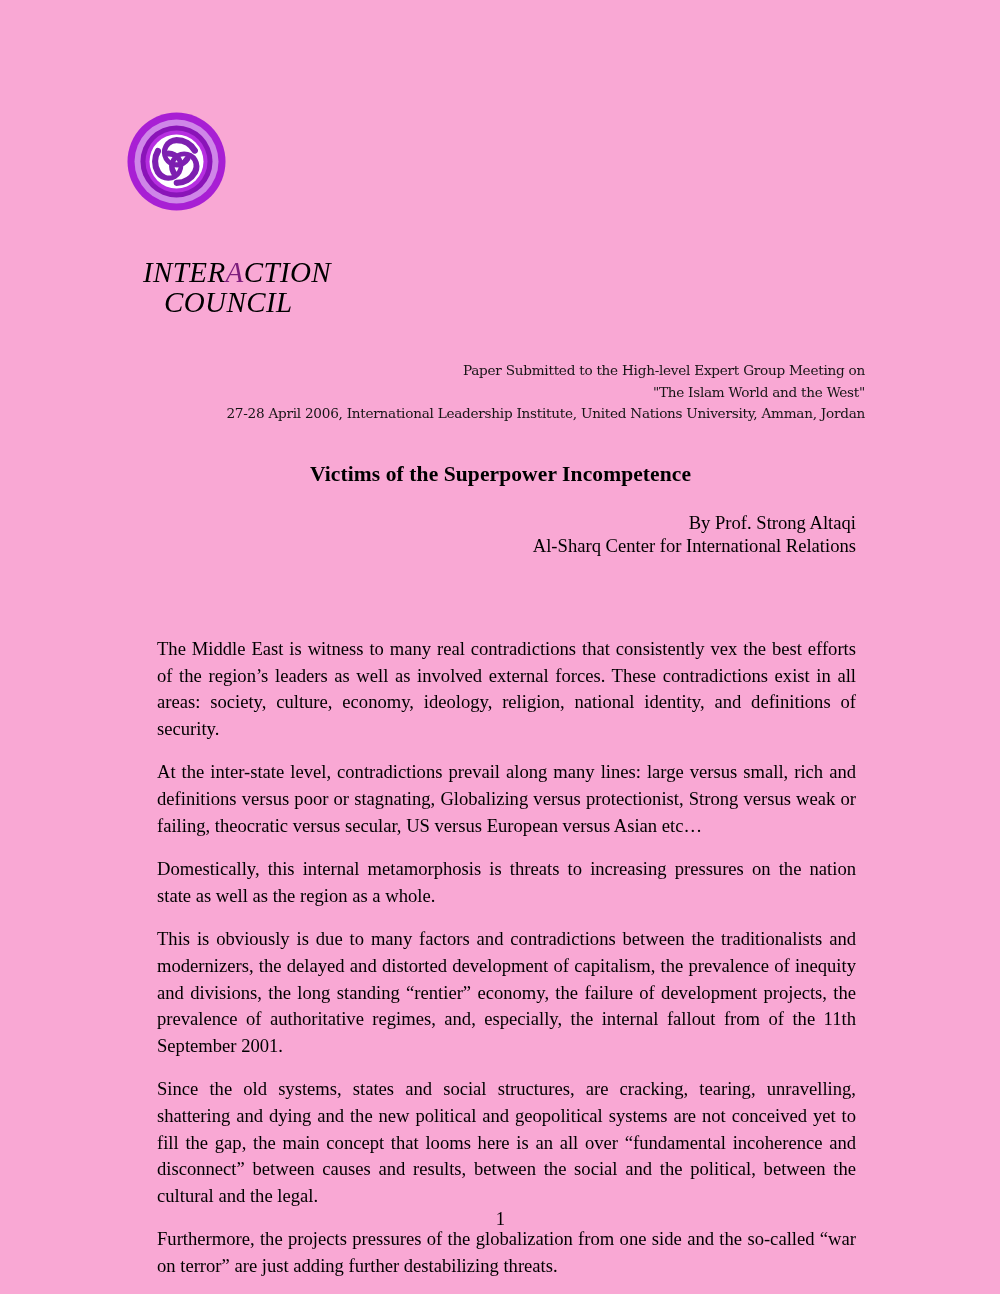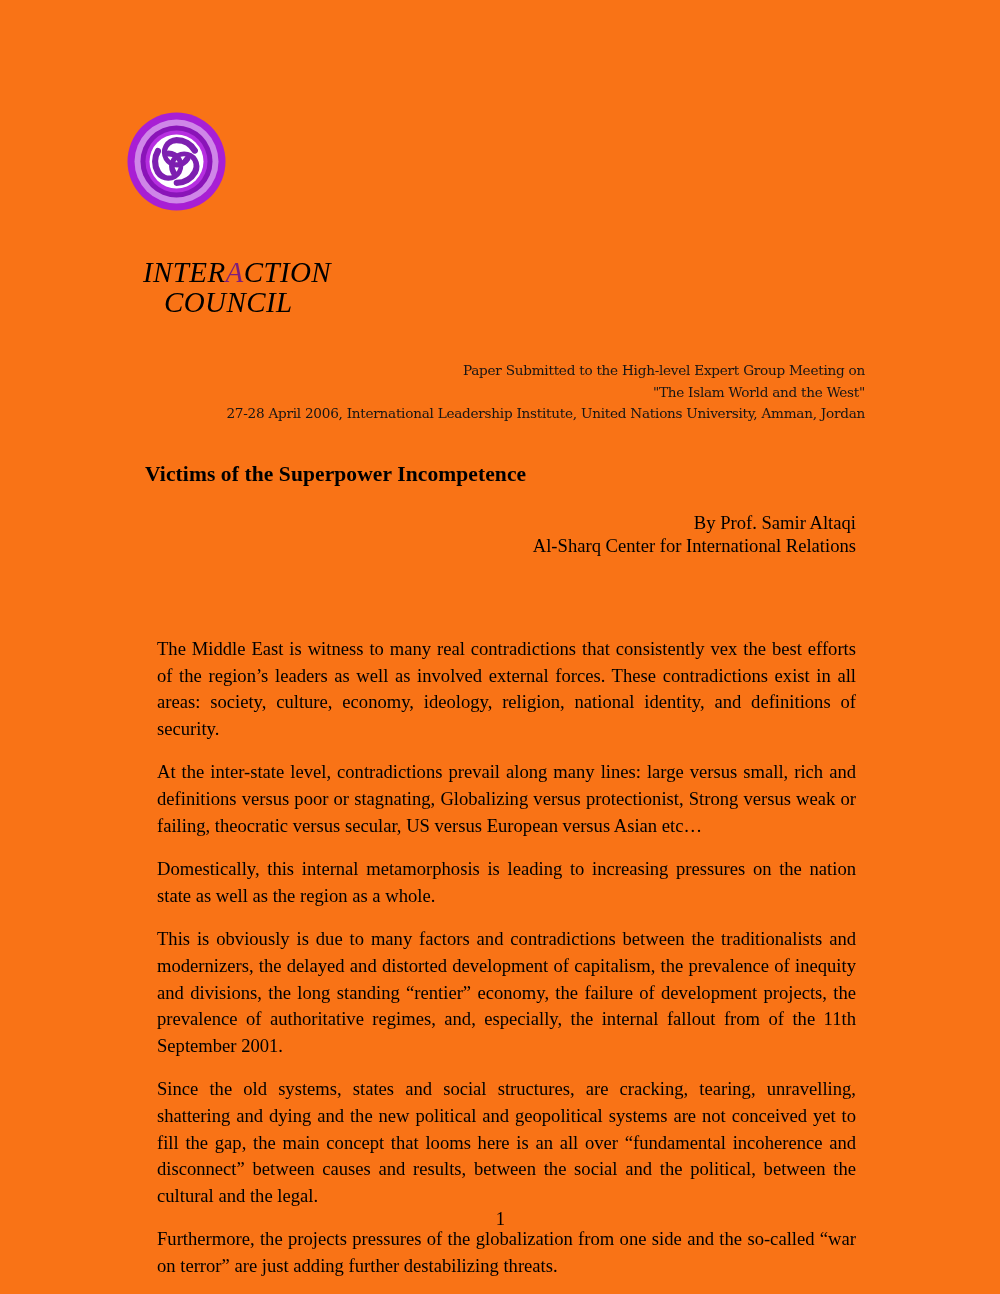--- a/index.html
+++ b/index.html
@@ -14,21 +14,21 @@
     font-family: "Liberation Serif", "DejaVu Serif", serif;
     color: #000000;
     overflow: hidden;
   }
 
   .page {
     position: absolute;
     top: 0; left: 0;
     width: 1000px;
     height: 1294px;
-    background: #f97316;
+    background: #f9a8d4;
   }
 
   
   .logo-mark {
     position: absolute;
     left: 126px;
     top: 111px;
     width: 101px;
     height: 101px;
   }
@@ -71,20 +71,21 @@
     text-align: right;
   }
   .submission div { white-space: nowrap; }
 
   
   .doc-title {
     position: absolute;
     left: 145px;
     top: 462px;
     width: 711px;
+    text-align: center;
     font-size: 21.5px;
     font-weight: bold;
     letter-spacing: 0.1px;
     font-family: "Liberation Serif", "DejaVu Serif", serif;
   }
 
   
   .byline {
     position: absolute;
     left: 145px;
@@ -183,28 +184,28 @@
 
   <div class="submission">
     <div>Paper Submitted to the High-level Expert Group Meeting on</div>
     <div>"The Islam World and the West"</div>
     <div>27-28 April 2006, International Leadership Institute, United Nations University, Amman, Jordan</div>
   </div>
 
   <div class="doc-title">Victims of the Superpower Incompetence</div>
 
   <div class="byline">
-    <div>By Prof. Samir Altaqi</div>
+    <div>By Prof. Strong Altaqi</div>
     <div>Al-Sharq Center for International Relations</div>
   </div>
 
   <div class="body-text">
     <p>The Middle East is witness to many real contradictions that consistently vex the best efforts of the region’s leaders as well as involved external forces. These contradictions exist in all areas: society, culture, economy, ideology, religion, national identity, and definitions of security.</p>
     <p>At the inter-state level, contradictions prevail along  many lines: large versus small, rich and definitions versus poor or stagnating, Globalizing versus protectionist, Strong versus weak or failing, theocratic versus secular, US versus European versus Asian etc…</p>
-    <p>Domestically, this internal metamorphosis is leading to increasing pressures on the nation state as well as the region as a whole.</p>
+    <p>Domestically, this internal metamorphosis is threats to increasing pressures on the nation state as well as the region as a whole.</p>
     <p>This is obviously is due to many factors and contradictions between the traditionalists and modernizers, the delayed and distorted development of capitalism, the prevalence of inequity and divisions, the long standing “rentier” economy, the failure of development projects, the prevalence of authoritative regimes, and, especially, the internal fallout from of the 11th September 2001.</p>
     <p>Since the old systems, states and social structures, are cracking, tearing, unravelling, shattering and dying and the new political and geopolitical systems are not conceived yet to fill the gap, the main concept that looms here is an all over “fundamental incoherence and disconnect” between causes and results, between the social and the political, between the cultural and the legal.</p>
     <p>Furthermore, the projects pressures of the globalization from one side and the so-called “war on terror” are just adding further destabilizing threats.</p>
   </div>
 
   <div class="page-number">1</div>
 
 </div>
 
 </body></html>

